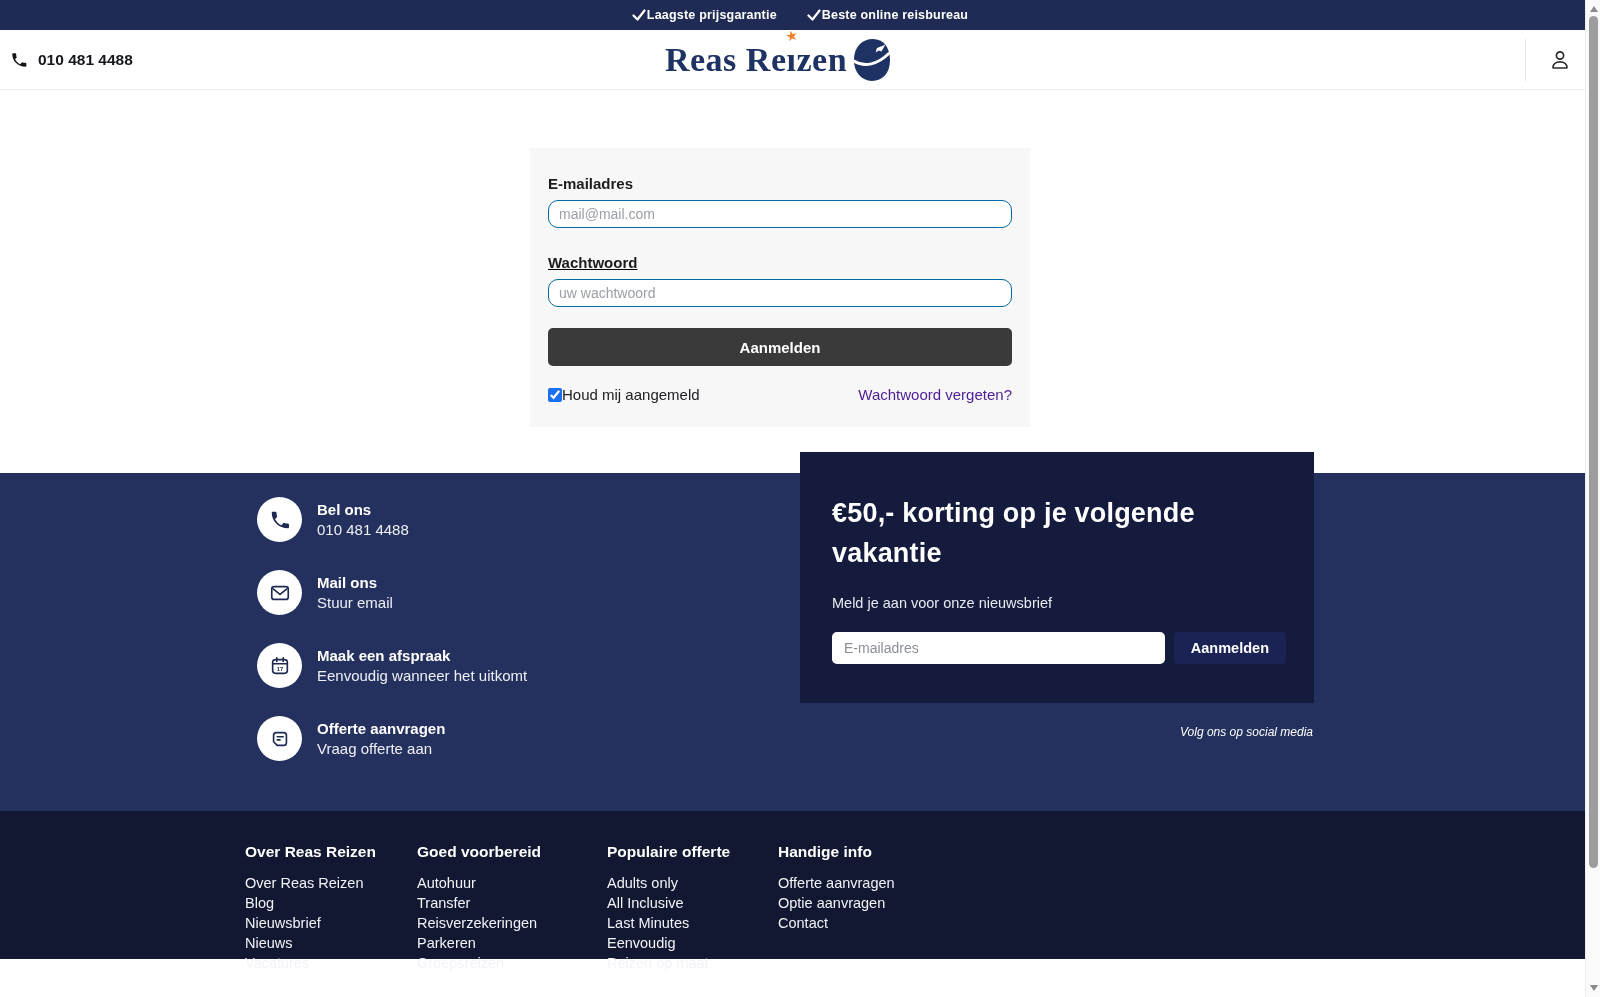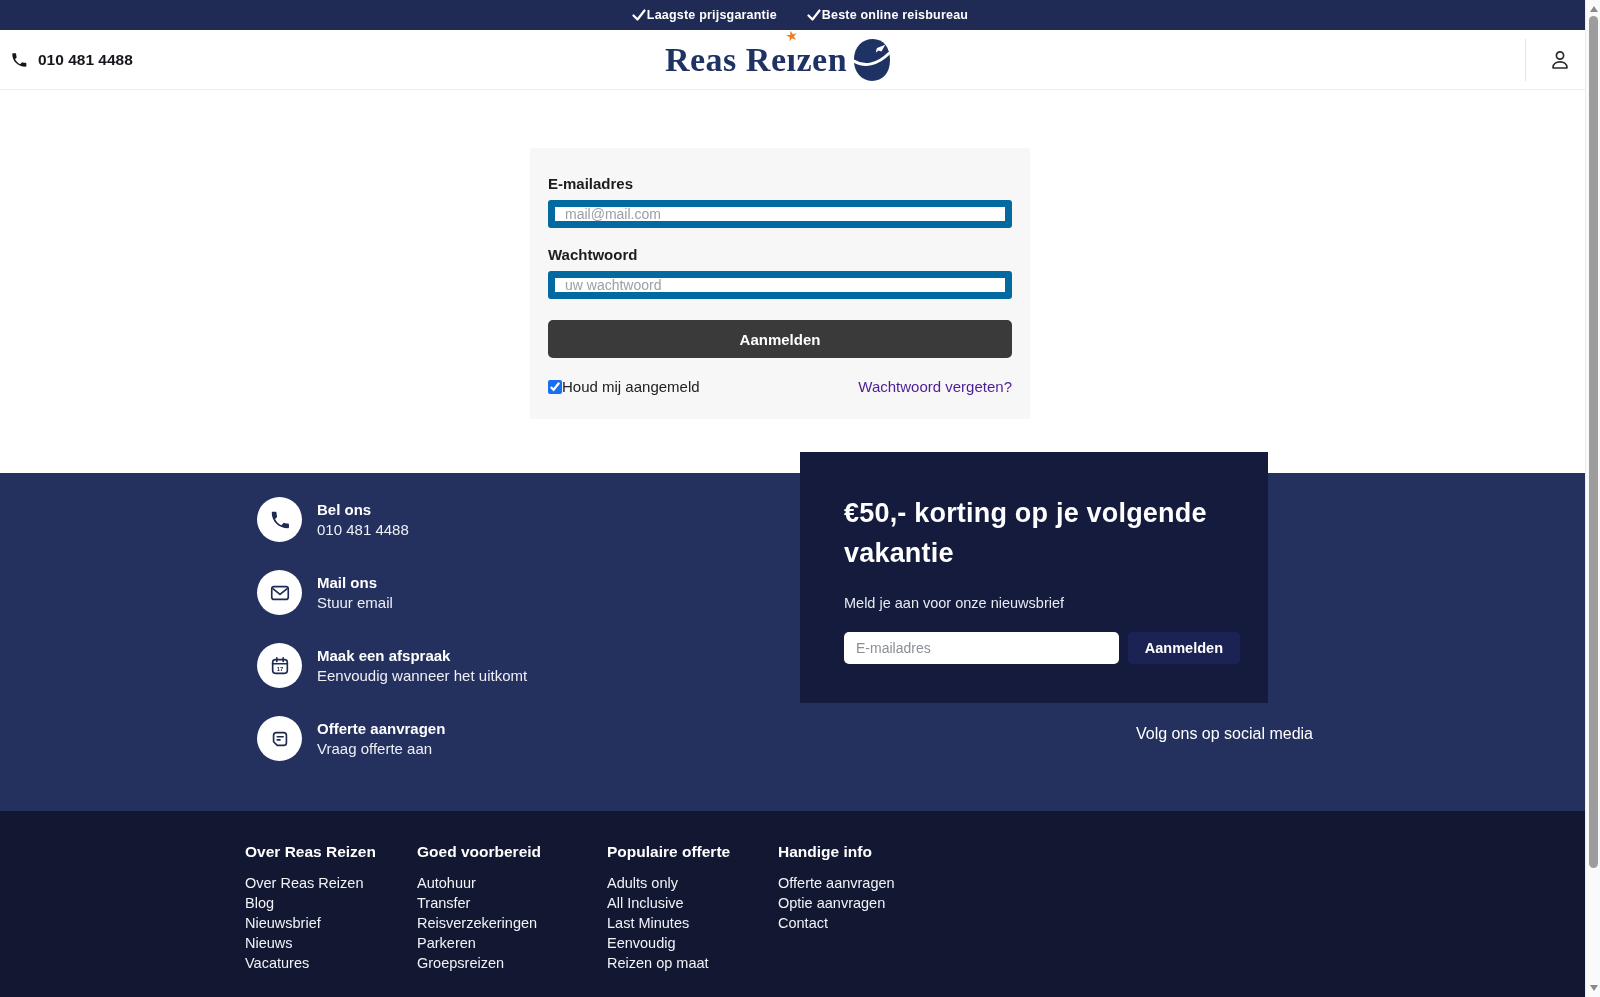--- a/index.html
+++ b/index.html
@@ -19,53 +19,53 @@
   .logo-i { position:relative; }
   .logo-star { position:absolute; left:50%; top:-11px; transform:translateX(-50%) rotate(-12deg); font-size:12px; color:#f07d23; }
   .header-right { position:absolute; right:28px; top:0; height:60px; display:flex; align-items:center; }
   .header-divider { width:1px; height:42px; background:#e3e3e3; margin-right:22px; }
   .account-btn { cursor:pointer; display:flex; align-items:center; }
 
   
   .main { height:383px; background:#fff; }
   .login-card { width:500px; margin-left:530px; position:relative; top:58px; background:#f7f7f7; padding:27px 18px 24px 18px; }
   .field-label { font-size:15px; font-weight:700; color:#1c1c1c; margin-bottom:8px; }
-  .text-input { width:100%; height:28px; background:#fff; border:7px solid #0369a1; border-radius:3px;
+  .text-input { width:100%; height:28px; background:#fff; border:1px solid #0369a1; border-radius:10px;
                 padding:0 10px; font-size:14px; color:#333; outline:none; font-family:inherit; }
   .text-input::placeholder { color:#9aa0a6; }
-  .field + .field { margin-top:18px; }
+  .field + .field { margin-top:26px;text-decoration:underline; }
   .login-submit { width:100%; height:38px; margin-top:21px; background:#3a3a3a; color:#fff; border:none; border-radius:5px;
                   font-size:15px; font-weight:700; font-family:inherit; cursor:pointer; }
   .login-foot { margin-top:20px; display:flex; align-items:center; justify-content:space-between; }
   .remember { display:flex; align-items:center; font-size:15px; color:#202124; }
   .remember input { width:14px; height:14px; accent-color:#1a6ef0; cursor:pointer; }
   .forgot-link { font-size:15px; color:#4c1d95; cursor:pointer; }
 
   
   .navy-section { height:338px; background:#24315e; position:relative; }
   .contact-list { position:absolute; left:257px; top:24px; display:flex; flex-direction:column; gap:28px; }
   .contact-item { display:flex; align-items:center; gap:15px; cursor:pointer; }
   .contact-circle { width:45px; height:45px; border-radius:50%; background:#fff; display:flex; align-items:center; justify-content:center; flex:0 0 45px; }
   .contact-title { color:#fff; font-size:15px; font-weight:700; line-height:20px; }
   .contact-sub { color:#eef0f6; font-size:15px; line-height:20px; }
 
   
-  .newsletter-card { position:absolute; left:800px; top:-21px; width:468px; height:251px; background:#141b3c; padding:41px 28px 0 44px; }
+  .newsletter-card { position:absolute; left:800px; top:-21px; width:514px; height:251px; background:#141b3c; padding:41px 28px 0 32px; }
   .newsletter-title { color:#fff; font-size:27px; font-weight:700; line-height:40px; max-width:410px; letter-spacing:.2px; }
   .newsletter-sub { color:#e8eaf2; font-size:14.5px; margin-top:22px; }
   .newsletter-row { display:flex; gap:9px; margin-top:21px; }
   .newsletter-input { flex:1; height:32px; border:none; border-radius:5px; padding:0 12px; font-size:14px; color:#333;
                       outline:none; font-family:inherit; background:#fff; }
   .newsletter-input::placeholder { color:#8a8f98; }
   .newsletter-btn { height:32px; padding:0 17px; background:#1b2254; color:#fff; border:none; border-radius:4px;
                     font-size:14.5px; font-weight:700; font-family:inherit; cursor:pointer; }
-  .social-label { position:absolute; right:287px; top:252px; color:#fff; font-size:16px; }
-
-  
-  .footer { height:186px; background:#121831; padding:32px 0 0 245px; display:flex; }
+  .social-label { position:absolute; right:287px; top:252px; color:#fff; font-size:12px;font-style:italic; }
+
+  
+  .footer { height:148px; background:#121831; padding:32px 0 0 245px; display:flex; }
   .fcol-1 { width:172px; } .fcol-2 { width:190px; } .fcol-3 { width:171px; } .fcol-4 { width:200px; }
   .fcol-head { color:#fff; font-size:15.5px; font-weight:700; margin-bottom:12px; }
   .fcol a { display:block; color:#f2f3f8; font-size:14.5px; line-height:20px; text-decoration:none; cursor:pointer; }
 
   
   .scrollbar { position:absolute; right:0; top:0; width:15px; height:997px; background:#fafafa; border-left:1px solid #ececec; z-index:50; }
   .sb-arrow { position:absolute; left:3.5px; width:0; height:0; border-left:4px solid transparent; border-right:4px solid transparent; }
   .sb-up { top:6px; border-bottom:6px solid #8a8a8a; }
   .sb-down { bottom:6px; border-top:6px solid #8a8a8a; }
   .sb-thumb { position:absolute; left:3px; top:16px; width:9px; height:852px; background:#9d9d9d; border-radius:5px; }

